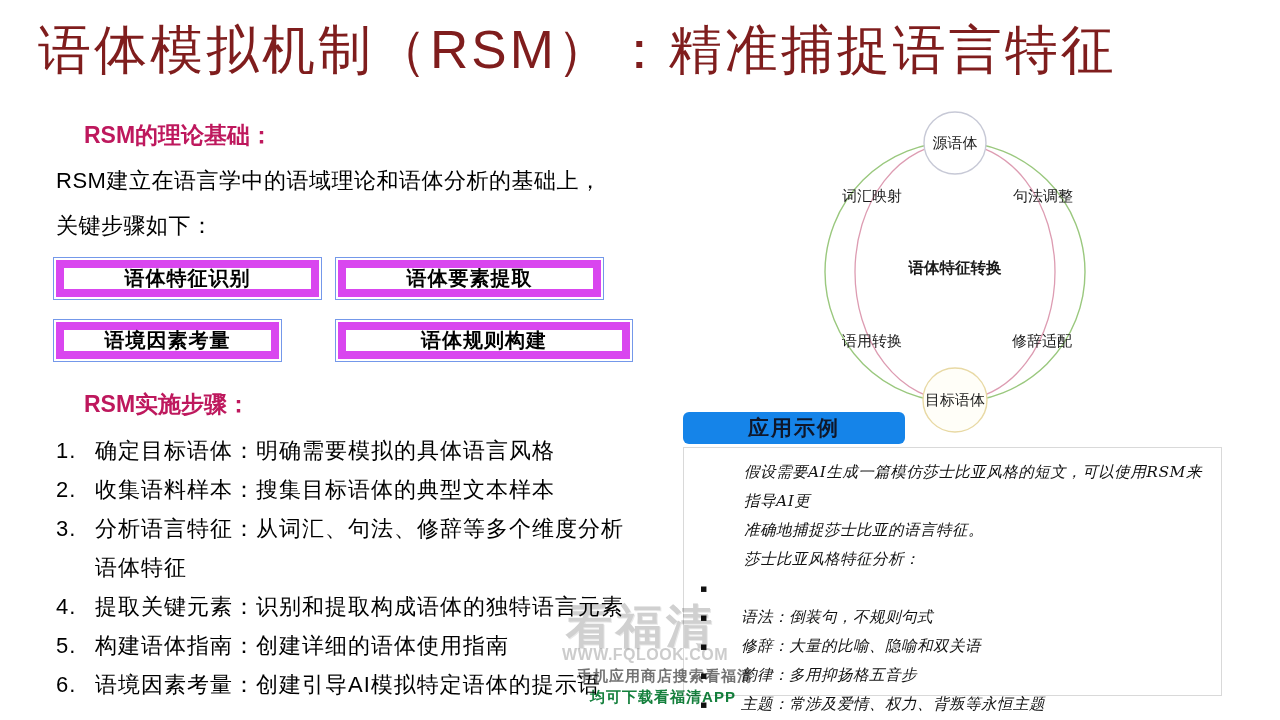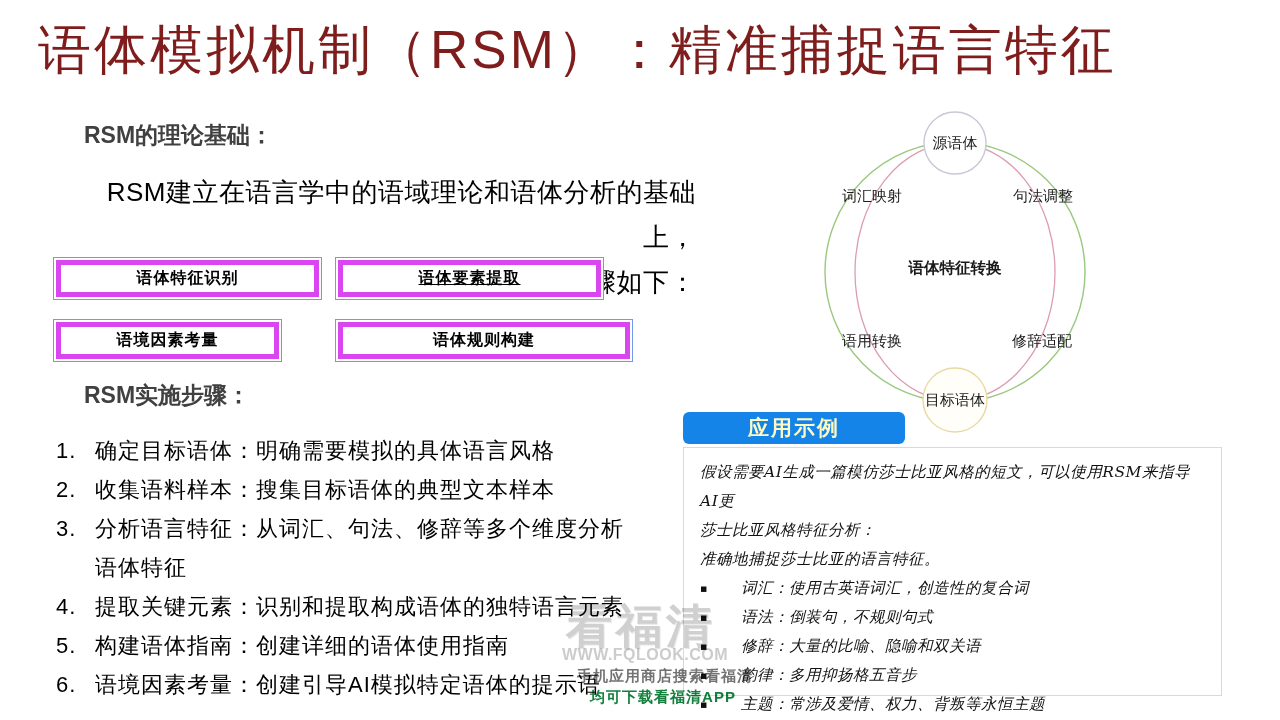--- a/index.html
+++ b/index.html
@@ -12,73 +12,73 @@
   .abs { position:absolute; }
 
   
   .slide-title {
     left:38px; top:15px; width:1200px;
     font-size:53px; font-weight:normal; letter-spacing:3px;
     color:#7f1d1d; white-space:nowrap; z-index:10;
   }
 
   
-  .sec-heading { font-size:23px; font-weight:bold; color:#404040; z-index:10; }
+  .sec-heading { font-size:23px; font-weight:bold; color:#be185d; z-index:10; }
   .theory-heading { left:84px; top:120px; }
-  .theory-body { left:56px; top:170px; width:640px; font-size:26px; line-height:45px; letter-spacing:0.5px; z-index:10;text-align:right; }
+  .theory-body { left:56px; top:158px; width:640px; font-size:22px; line-height:45px; letter-spacing:0.5px; z-index:10; }
 
   .feature-box {
     height:43px; padding:2px; background:#fff;
     border:1.5px solid #7498ea; z-index:10;
   }
   .feature-box-inner {
     width:100%; height:100%;
-    border:5px solid #d946ef;
+    border:8px solid #d946ef;
     display:flex; align-items:center; justify-content:center;
-    font-size:16px; font-weight:bold; letter-spacing:1px;
+    font-size:20px; font-weight:bold; letter-spacing:1px;
   }
   .fb1 { left:53px;  top:257px; width:269px; }
-  .fb2 { left:335px; top:257px; width:269px;text-decoration:underline; }
+  .fb2 { left:335px; top:257px; width:269px; }
   .fb3 { left:53px;  top:319px; width:229px; }
   .fb4 { left:335px; top:319px; width:298px; }
 
-  .steps-heading { left:84px; top:380px; }
+  .steps-heading { left:84px; top:389px; }
   .steps-list { left:56px; top:431px; width:620px; z-index:10; }
   .step-item { display:flex; font-size:22px; line-height:39px; letter-spacing:1px; }
   .step-num { width:39px; flex:0 0 39px; }
   .step-text { width:545px; }
 
   
   .diagram-svg { left:818px; top:96px; width:280px; height:352px; z-index:5; }
   .diagram-svg text {
     font-family:"Liberation Sans","DejaVu Sans",sans-serif;
     fill:#1a1a1a;
   }
   .node-label { font-size:15px; }
   .edge-label { font-size:15px; }
   .center-label { font-size:15.5px; font-weight:bold; }
 
   
   .example-header {
     left:683px; top:412px; width:222px; height:32px;
     background:#1584e9; border-radius:6px;
     display:flex; align-items:center; justify-content:center;
-    color:#fef9c3; font-size:21px; font-weight:bold; letter-spacing:2px;
+    color:#0f172a; font-size:21px; font-weight:bold; letter-spacing:2px;
     z-index:10;
   }
   .example-box {
     left:683px; top:447px; width:539px; height:249px;
     background:#fff; border:1px solid #d9d9d9;
     padding:10px 16px 0 16px;
     font-family:"DejaVu Serif","Liberation Serif",serif;
     font-style:italic;
     font-size:15.5px; line-height:29px; color:#111;
     z-index:8;
   }
-  .example-line { position:relative; z-index:10; letter-spacing:0.5px; }
+  .example-line { position:relative; z-index:10; letter-spacing:0.5px;margin-left:44px; }
   .bullet-row { display:flex; position:relative; z-index:10; }
   .bullet-mark {
     flex:0 0 41px; font-size:11px; line-height:29px;
     font-family:"DejaVu Sans",sans-serif; font-style:normal; color:#111;
   }
   .bullet-text { letter-spacing:0.5px; }
 
   
   .watermark {
     z-index:50; pointer-events:none; mix-blend-mode:multiply;
@@ -158,25 +158,24 @@
   <text x="54" y="105" text-anchor="middle" class="edge-label">词汇映射</text>
   <text x="225" y="105" text-anchor="middle" class="edge-label">句法调整</text>
   <text x="54" y="250" text-anchor="middle" class="edge-label">语用转换</text>
   <text x="224" y="250" text-anchor="middle" class="edge-label">修辞适配</text>
   <text x="137" y="177" text-anchor="middle" class="center-label">语体特征转换</text>
 </svg>
 
 <div class="abs example-header">应用示例</div>
 <div class="abs example-box">
   <div class="example-line">假设需要AI生成一篇模仿莎士比亚风格的短文，可以使用RSM来指导AI更</div>
+  <div class="example-line">准确地捕捉莎士比亚的语言特征。</div>
   <div class="example-line">莎士比亚风格特征分析：</div>
-  <div class="example-line">准确地捕捉莎士比亚的语言特征。</div>
   <div class="bullet-row">
     <span class="bullet-mark">▪</span>
-    <span class="bullet-text">词汇：使用古英语词汇，创造性的复合词</span>
   </div>
   <div class="bullet-row">
     <span class="bullet-mark">▪</span>
     <span class="bullet-text">语法：倒装句，不规则句式</span>
   </div>
   <div class="bullet-row">
     <span class="bullet-mark">▪</span>
     <span class="bullet-text">修辞：大量的比喻、隐喻和双关语</span>
   </div>
   <div class="bullet-row">

